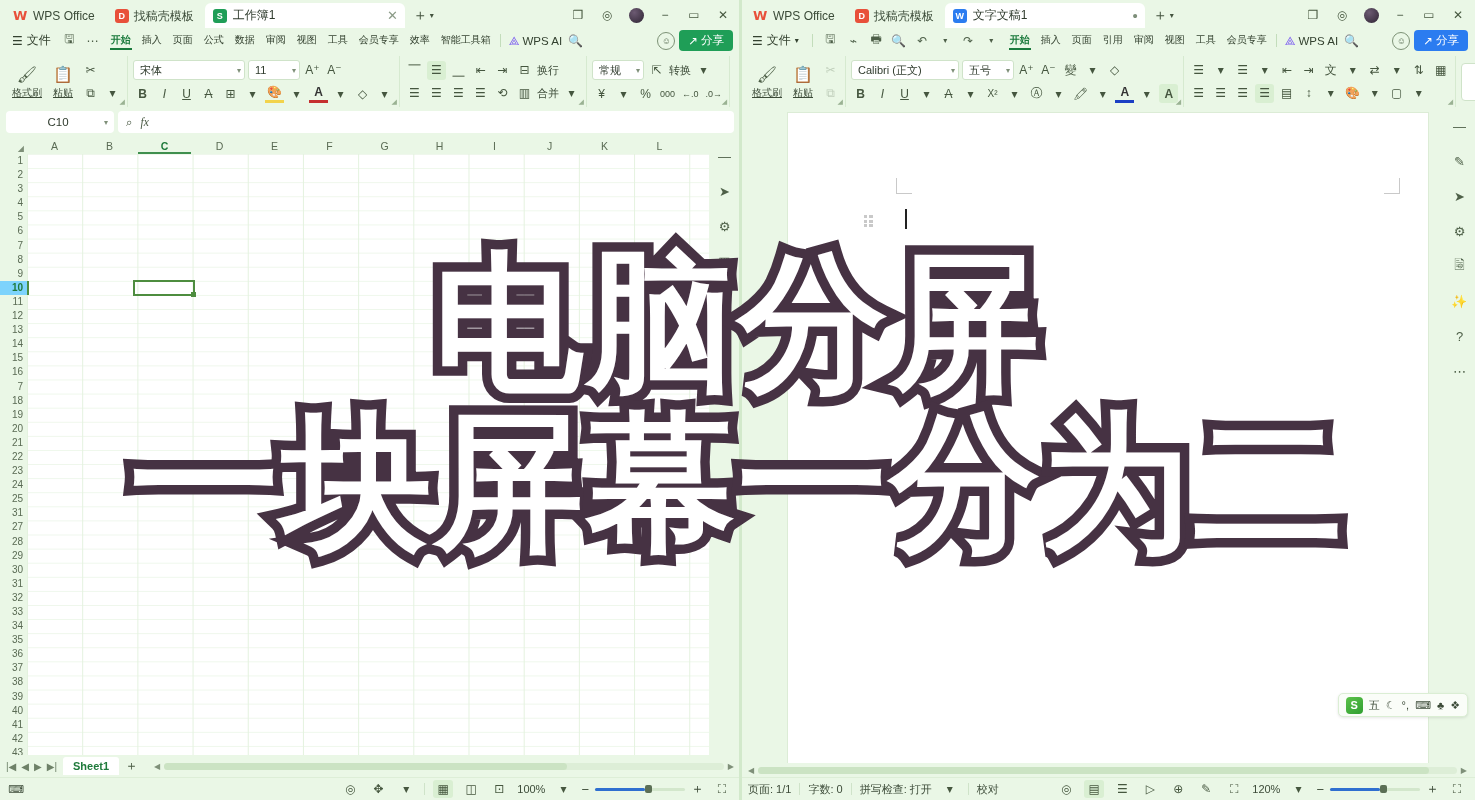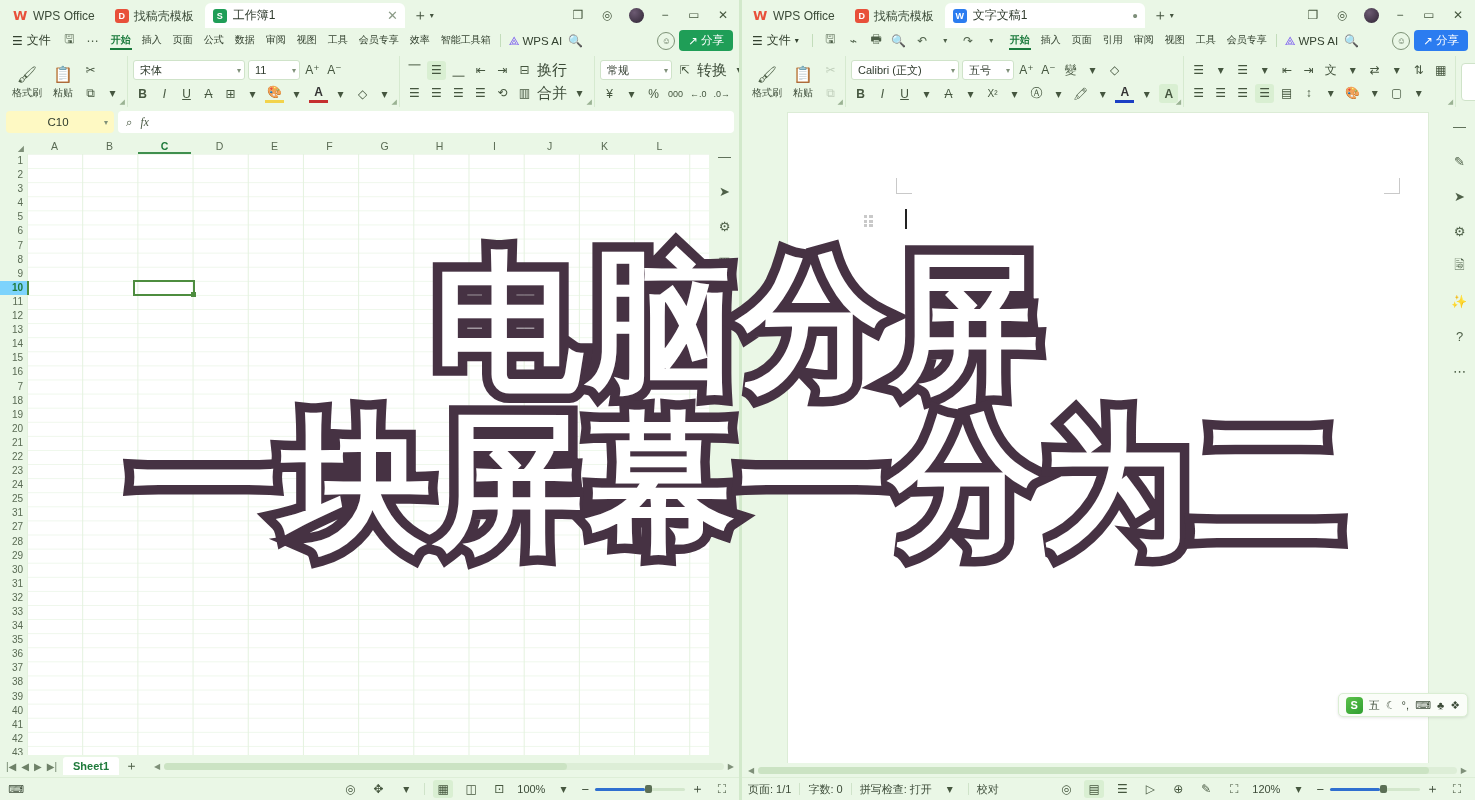--- a/index.html
+++ b/index.html
@@ -46,37 +46,37 @@
   .share{ background:#1f9e57; color:#fff; font-size:11.5px; border-radius:4px; padding:3px 9px; display:flex; align-items:center; gap:3px; }
   .share.blue{ background:#2b7cf0; }
   .smiley{ width:18px;height:18px;border-radius:50%;border:1px solid #7d9276; font-size:9px; display:flex;align-items:center;justify-content:center;color:#5d7057; }
 
   
   .ribbon{ height:55px; display:flex; align-items:center; padding:2px 4px 0; gap:0; flex:0 0 55px; }
   .rgroup{ display:flex; align-items:center; height:51px; padding:0 5px; position:relative; }
   .rgroup + .rgroup{ border-left:1px solid #d6ead0; }
   .bigbtn{ width:36px; display:flex; flex-direction:column; align-items:center; gap:1px; padding-top:2px; }
   .bigbtn .gl{ font-size:16px; color:#4c5e46; line-height:18px; height:19px; }
-  .bigbtn .lb{ font-size:10px; color:#3c4b38; white-space:nowrap; }
+  .bigbtn .lb{ font-size:10px; color:#3c4b38; white-space:nowrap;text-decoration:underline; }
   .twostack{ display:flex; flex-direction:column; justify-content:center; gap:4px; }
   .trow{ display:flex; align-items:center; gap:3px; }
   .ibtn{ min-width:19px; height:19px; display:flex; align-items:center; justify-content:center; font-size:12px; color:#45563f; padding:0 2px; }
   .ibtn.dis{ color:#c0cfbb; }
   .ibtn.on{ background:#d9efd2; border-radius:3px; }
   .cb{ height:20px; border:1px solid #cfe3c9; background:#fff; border-radius:3px; display:flex; align-items:center; padding:0 3px 0 6px; font-size:11px; color:#2f3b2d; }
   .cb .cv{ flex:1; white-space:nowrap; overflow:hidden; }
   .cb .cx{ font-size:8px; color:#7f9079; margin-left:5px; }
-  .glabel{ font-size:15px; color:#3c4b38; white-space:nowrap; }
+  .glabel{ font-size:11px; color:#3c4b38; white-space:nowrap; }
   .corner{ position:absolute; right:2px; bottom:1px; font-size:7px; color:#9ab293; }
   .stylebox{ width:75px;height:38px; border:1px solid #cfe3c9; background:#fff; border-radius:4px; display:flex;align-items:center;justify-content:center; font-size:12px; color:#2f3b2d; }
   .expand{ font-size:12px; color:#57694f; padding-left:2px; }
 
   
   .namebar{ height:30px; display:flex; align-items:center; padding:2px 6px 4px; gap:4px; flex:0 0 30px; }
-  .namebox{ width:108px; height:22px; background:#fef9c3; border-radius:4px; display:flex; align-items:center; padding:0 6px; font-size:11.5px; color:#2f3b2d; }
+  .namebox{ width:108px; height:22px; background:#ffffff; border-radius:4px; display:flex; align-items:center; padding:0 6px; font-size:11.5px; color:#2f3b2d; }
   .namebox .nv{ flex:1; text-align:center; }
   .namebox .cx{ font-size:8px; color:#7f9079; }
   .fbar{ flex:1; height:22px; background:#fff; border-radius:4px; display:flex; align-items:center; gap:8px; padding:0 8px; font-size:11.5px; color:#4a5a44; }
   .fbar .fx{ font-style:italic; font-family:"Liberation Serif",serif; }
 
   .gridwrap{ flex:1; display:flex; flex-direction:column; background:#fff; position:relative; overflow:hidden; }
   .colhdr{ height:16px; display:flex; background:#eaf7e6; flex:0 0 16px; }
   .corner-cell{ width:27px; flex:0 0 27px; display:flex; align-items:flex-end; justify-content:flex-end; padding:0 3px 1px 0; font-size:8px; color:#7f9079; }
   .colcell{ width:55px; flex:0 0 55px; text-align:center; font-size:10.5px; color:#5a6b54; line-height:16px; position:relative; }
   .colcell.sel{ color:#1f7a3b; font-weight:700; }
@@ -287,21 +287,21 @@
             <div class="glabel">合并</div>
             <div class="ibtn">▾</div>
           </div>
         </div>
         <span class="corner">◢</span>
       </div>
 
       <div class="rgroup">
         <div class="twostack">
           <div class="trow">
-            <div class="cb" style="width:72px">
+            <div class="cb" style="width:52px">
               <span class="cv">常规</span>
                 <span class="cx">▾</span>
             </div>
             <div class="ibtn">⇱</div>
             <div class="glabel">转换</div>
             <div class="ibtn">▾</div>
           </div>
           <div class="trow">
             <div class="ibtn">¥</div>
               <div class="ibtn">▾</div>

